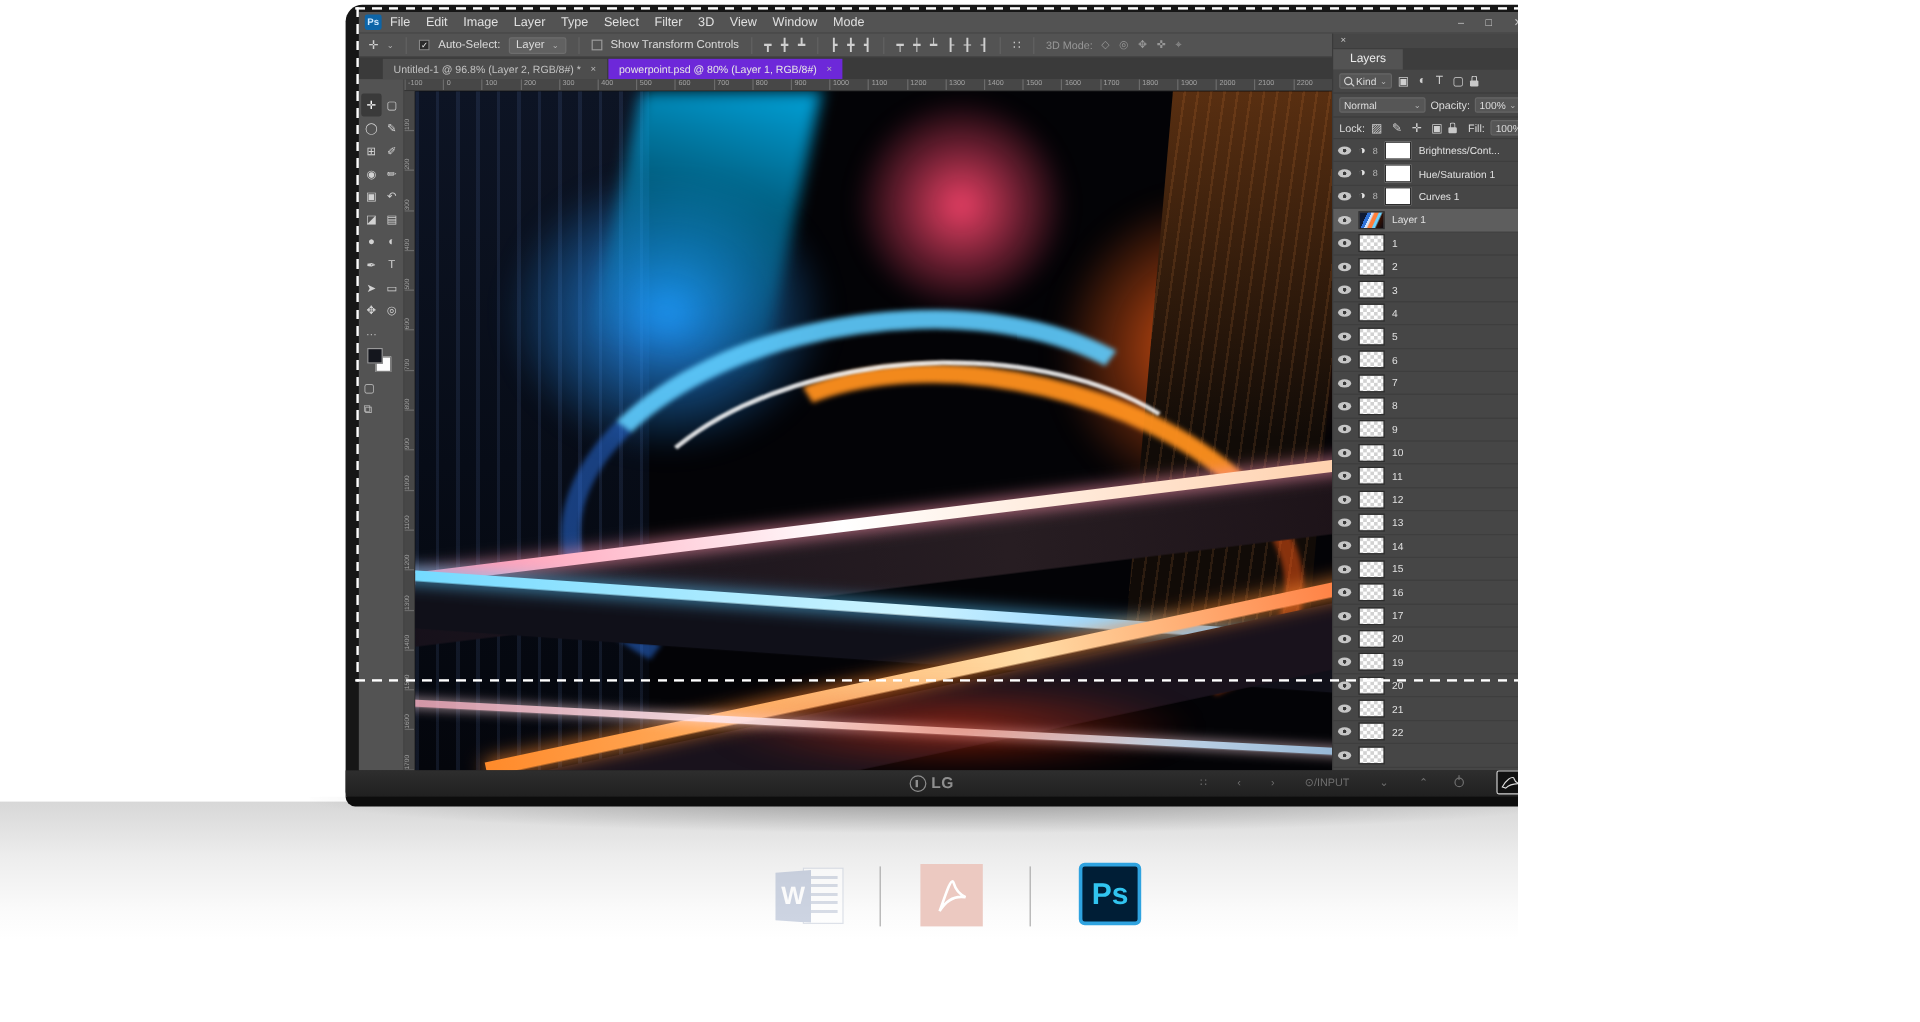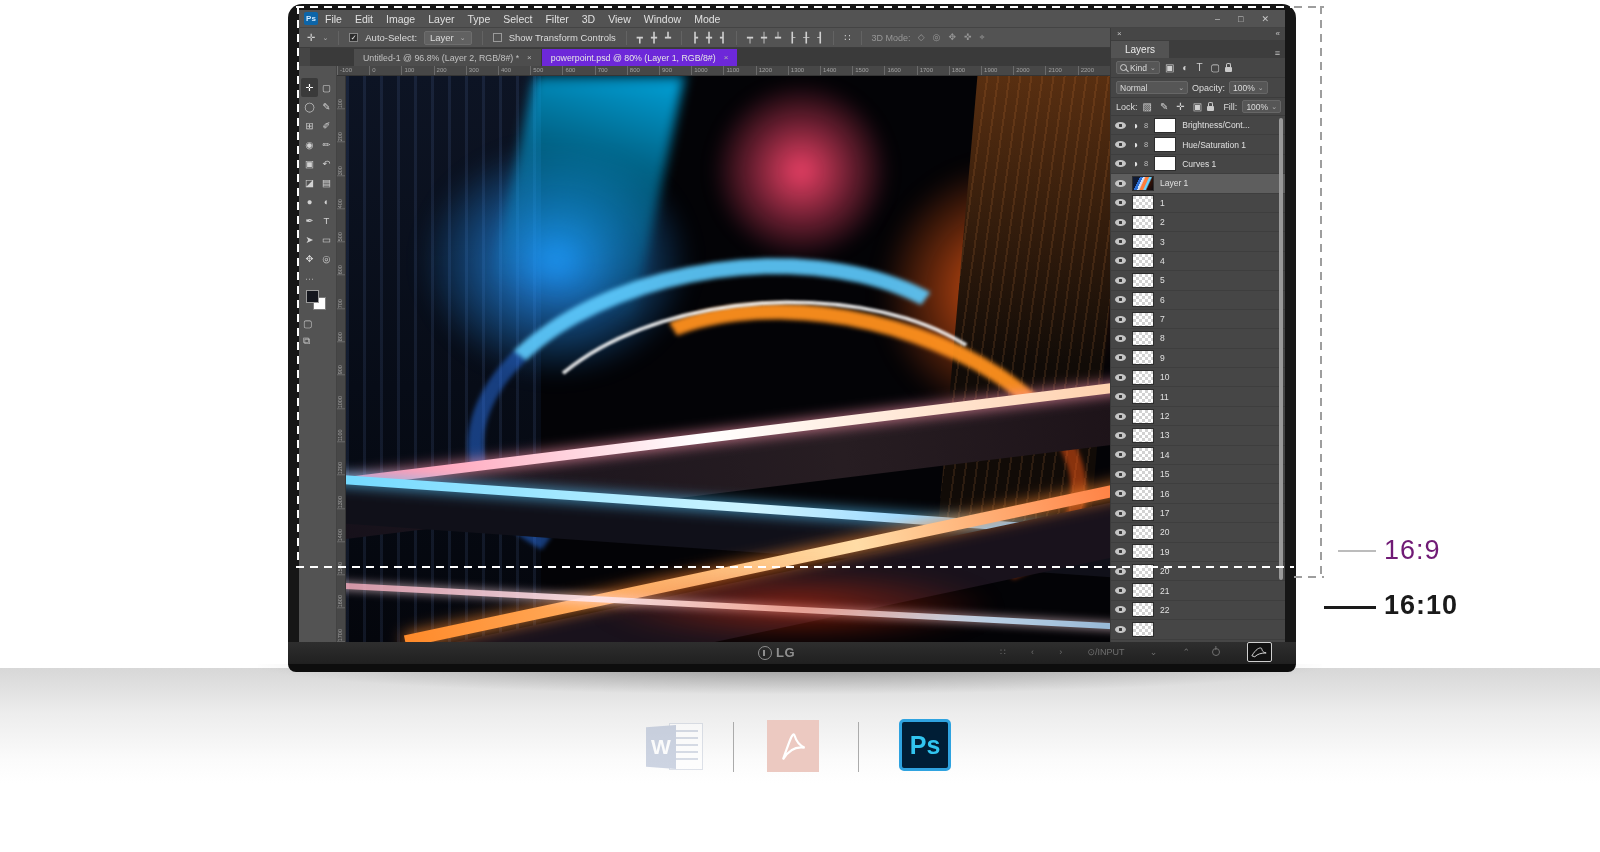--- a/index.html
+++ b/index.html
@@ -1,18 +1,18 @@
 <!DOCTYPE html>
 <html><head>
 <meta charset="utf-8">
 <style>
   * { margin:0; padding:0; box-sizing:border-box; }
   html,body { background:#fff; }
   body { font-family:"Liberation Sans", sans-serif; }
-  #stage { position:relative; width:1600px; height:852px; background:#fff; overflow:hidden; }
+  #stage { position:relative; width:1265px; height:852px; background:#fff; overflow:hidden; }
   .abs { position:absolute; }
 
   
   .floor-band { left:0; top:668px; width:1600px; height:115px;
     background:linear-gradient(180deg,#d7d7d7 0%,#ededed 40%,#fbfbfb 80%,#fff 100%); }
   .monitor-shadow { left:258px; top:664px; width:1064px; height:30px;
     background:radial-gradient(ellipse at 50% 0%, rgba(0,0,0,.30), rgba(0,0,0,0) 72%); }
 
   
   .monitor { left:288px; top:4px; width:1008px; height:664px; background:#161616;
@@ -60,22 +60,22 @@
   .opt-glyph-dim { color:#979797; font-size:9px; }
   .caret { color:#b5b5b5; font-size:7px; }
   .checkbox { width:9px; height:9px; border:1px solid #9a9a9a; background:transparent;
     display:inline-flex; align-items:center; justify-content:center; }
   .checkbox.checked { background:#2c2c2c; border-color:#888; }
   .checkbox.checked::after { content:"✓"; color:#e8e8e8; font-size:7px; }
   .mini-dropdown { background:#616161; border:1px solid #6d6d6d; border-radius:2px;
     height:14px; display:inline-flex; align-items:center; gap:6px; padding:0 5px; font-size:9.5px; }
   .icon-row { display:flex; gap:8px; }
 
-  .ps-tabbar { left:11px; top:38px; width:986px; height:18px; background:#3a3a3a;
-    display:flex; align-items:flex-end; padding-left:44px; }
+  .ps-tabbar { left:0; top:38px; width:986px; height:18px; background:#3a3a3a;
+    display:flex; align-items:flex-end; padding-left:20px; }
   .ps-tab { height:17px; display:flex; align-items:center; gap:8px; padding:0 9px;
     font-size:8.8px; white-space:nowrap; }
   .ps-tab.inactive { background:#4d4d4d; color:#c2c2c2; border-right:1px solid #383838; }
   .ps-tab.active { background:#6d28d9; color:#e6e6e6;text-align:center; }
   .tab-close { font-size:8px; color:#b5b5b5; }
 
   .ps-toolbar { left:0; top:56px; width:38px; height:576px; background:#535353;
     border-right:1px solid #434343; }
   .tool-grid { position:absolute; left:2px; top:12px; width:34px; display:flex; flex-wrap:wrap; }
   .tool-cell { width:17px; height:19px; display:flex; align-items:center; justify-content:center;

